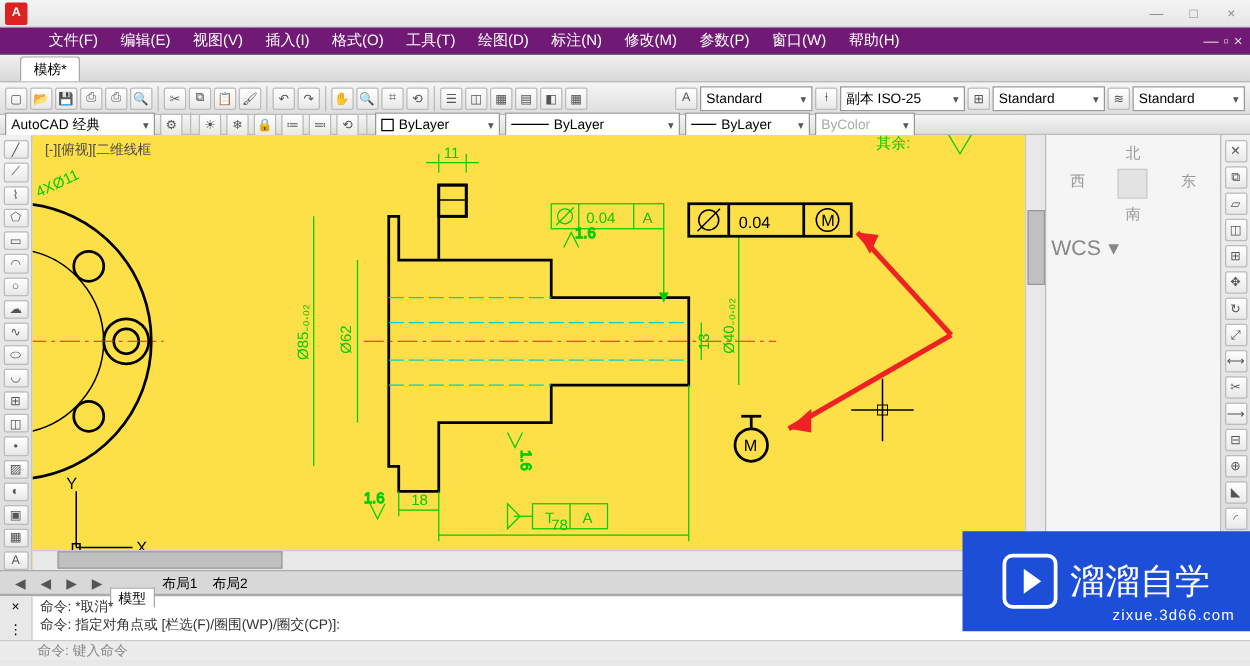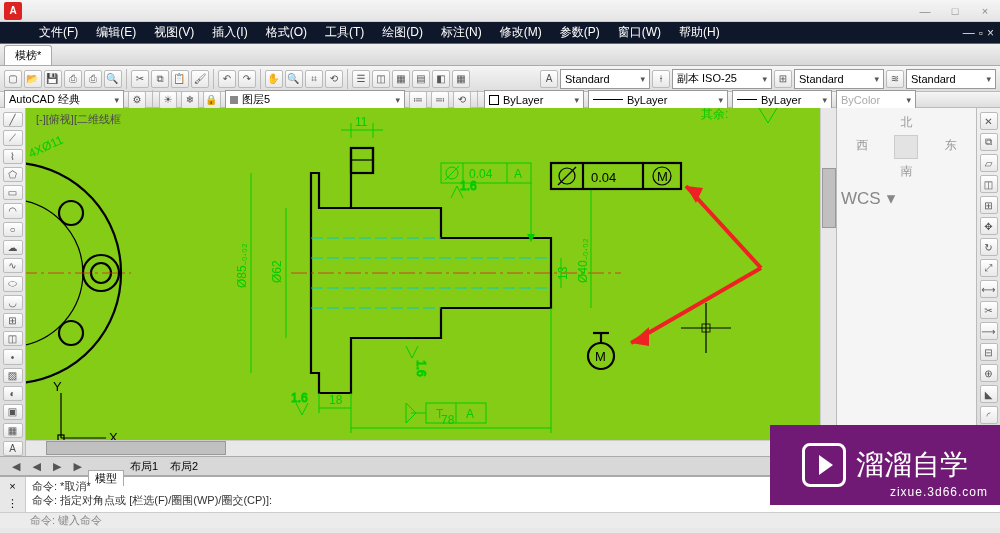--- a/index.html
+++ b/index.html
@@ -6,45 +6,45 @@
 body { width: 1000px; height: 533px; background: #e8e8e8; overflow: hidden; position: relative; font-size: 11px; }
 
 
 .titlebar { height: 22px; background: linear-gradient(#f5f5f5, #e5e5e5); display: flex; align-items: center; border-bottom: 1px solid #ccc; position: relative; }
 .app-icon { width: 18px; height: 18px; margin: 0 4px; background: #d22; border-radius: 2px; display: flex; align-items: center; justify-content: center; color: #fff; font-size: 10px; font-weight: bold; }
 .title-text { position: absolute; left: 50%; transform: translateX(-50%); color: #555; font-size: 11px; }
 .win-controls { margin-left: auto; display: flex; }
 .win-controls span { width: 30px; text-align: center; color: #888; cursor: default; }
 
 
-.menubar { height: 22px; background: #0f172a; display: flex; align-items: center; padding-left: 30px; color: #fff; font-size: 12px; border-bottom: 1px solid #666; position:relative;}
+.menubar { height: 22px; background: #701a75; display: flex; align-items: center; padding-left: 30px; color: #fff; font-size: 12px; border-bottom: 1px solid #666; position:relative;}
 .menubar .menu-item { padding: 0 9px; }
 .menubar .win-ctrl-right { margin-left:auto; display:flex; gap:4px; padding-right:6px;}
 .menubar .win-ctrl-right span{color:#ddd;}
 
 
-.doc-tabs { height: 22px; background: linear-gradient(#f0f0f0,#d8d8d8); display: flex; align-items: flex-end; padding-left: 4px; border-bottom:1px solid #aaa;}
+.doc-tabs { height: 22px; background: linear-gradient(#f0f0f0,#d8d8d8); display: flex; align-items: flex-end; padding-left: 16px; border-bottom:1px solid #aaa;}
 .doc-tab { background: #fff; border:1px solid #aaa; border-bottom:none; padding: 2px 10px; font-size:11px; border-radius: 3px 3px 0 0; }
 
 
 .toolbar { height: 26px; background: linear-gradient(#f5f5f5,#dedede); border-bottom:1px solid #bbb; display:flex; align-items:center; padding: 0 4px; gap:2px; }
 .tool-btn { width:18px; height:18px; border:1px solid #bbb; background:linear-gradient(#fff,#e8e8e8); border-radius:2px; display:flex; align-items:center; justify-content:center; font-size:10px; color:#555;}
 .sep { width:1px; height:20px; background:#bbb; margin:0 2px;}
 .combo { height:20px; border:1px solid #999; background:#fff; font-size:11px; padding:0 4px; display:flex; align-items:center; gap:4px; }
 .combo::after { content:"▾"; color:#555; font-size:9px; margin-left:auto;}
 .combo-sm{width:100px;} .combo-lg{width:90px;}
 
 
 .ws-row { height: 16px; background: linear-gradient(#f5f5f5,#dedede); border-bottom:1px solid #bbb; display:flex; align-items:center; padding:0 4px; gap:4px;}
 
 
 .main { position: relative; height: 348px; display:flex; }
 .left-tools { width: 26px; background: linear-gradient(#f0f0f0,#dcdcdc); border-right:1px solid #bbb; display:flex; flex-direction:column; align-items:center; padding-top:4px; gap:3px;}
 .left-tools .tool-btn{width:20px;height:20px;}
-.canvas-wrap { flex:1; background:#84cc16; position:relative; overflow:hidden;text-align:center;}
+.canvas-wrap { flex:1; background:#fde047; position:relative; overflow:hidden;text-align:center;}
 .right-tools { width: 24px; background: linear-gradient(#f0f0f0,#dcdcdc); border-left:1px solid #bbb; display:flex; flex-direction:column; align-items:center; padding-top:4px; gap:3px;}
 .right-tools .tool-btn{width:18px;height:18px;}
 .nav-panel { width: 140px; background: #f5f5f5; border-left:1px solid #bbb; display:flex; flex-direction:column; padding:4px; gap:6px; color:#999; font-size:12px;}
 .nav-grid { display:grid; grid-template-columns: repeat(3,1fr); gap:2px; justify-items:center; }
 .nav-grid span{padding:2px;}
 .nav-cube { width:24px; height:24px; border:1px solid #ccc; background:#e3e3e3;}
 .wcs-label{font-size:17px;color:#888;display:flex;align-items:center;gap:6px;}
 
 
 .canvas-wrap svg { position:absolute; inset:0; width:100%; height:100%; }
@@ -55,21 +55,21 @@
 .model-tabs span{padding:0 6px;}
 .model-tabs .nav{color:#555;}
 .model-tabs .active{background:#fff;border:1px solid #aaa;border-bottom:none;margin-top:24px;}
 
 
 .cmdline { height: 36px; background:#fff; border-top:1px solid #aaa; display:flex;}
 .cmdline .icon-col{width:26px; display:flex;flex-direction:column;align-items:center;justify-content:space-around;border-right:1px solid #ccc;background:#e8e8e8;}
 .cmdline .text-col{flex:1; font-size:11px; color:#333; padding:2px 6px; line-height:14px; font-family: "SimSun", monospace;}
 
 
-.watermark { position:absolute; right:0; bottom:28px; width:230px; height:80px; background:#701a75; display:flex; align-items:center; justify-content:center; gap:10px; color:#fff; font-size:28px; font-weight:300;}
+.watermark { position:absolute; right:0; bottom:28px; width:230px; height:80px; background:#1d4ed8; display:flex; align-items:center; justify-content:center; gap:10px; color:#fff; font-size:28px; font-weight:300;}
 .watermark .play{width:44px;height:44px;border:3px solid #fff;border-radius:8px;display:flex;align-items:center;justify-content:center;}
 .watermark .play::before{content:"";border-left:14px solid #fff;border-top:10px solid transparent;border-bottom:10px solid transparent;margin-left:4px;}
 .watermark .sub{position:absolute;bottom:6px;right:12px;font-size:12px;letter-spacing:1px;}
 
 
 .vscroll{position:absolute;right:0;top:0;bottom:16px;width:16px;background:#e8e8e8;border-left:1px solid #ccc;}
 .hscroll{position:absolute;left:0;right:16px;bottom:0;height:16px;background:#e8e8e8;border-top:1px solid #ccc;}
 .thumb{background:#c0c0c0;border:1px solid #999;}
 .vscroll .thumb{width:14px;height:60px;margin:60px auto 0;}
 .hscroll .thumb{height:14px;width:180px;margin-left:20px;}
@@ -159,24 +159,20 @@
   <div class="combo combo-lg">Standard</div>
 </div>
 
 <div class="ws-row">
   <div class="combo" style="width:120px">AutoCAD 经典</div>
   <div class="tool-btn">⚙</div>
   <div class="sep"></div>
   <div class="tool-btn">☀</div>
   <div class="tool-btn">❄</div>
   <div class="tool-btn">🔒</div>
-  <div class="combo" style="width:180px">
-      <span style="width:8px;height:8px;background:#888;display:inline-block"></span>
-      <span>图层5</span>
-    </div>
   <div class="tool-btn">≔</div>
   <div class="tool-btn">≕</div>
   <div class="tool-btn">⟲</div>
   <div class="sep"></div>
   <div class="combo" style="width:100px">
       <span style="width:10px;height:10px;background:#fff;border:1px solid #000;display:inline-block"></span>
       <span>ByLayer</span>
     </div>
   <div class="combo" style="width:140px">
       <span style="width:30px;border-top:1px solid #000;display:inline-block"></span>

